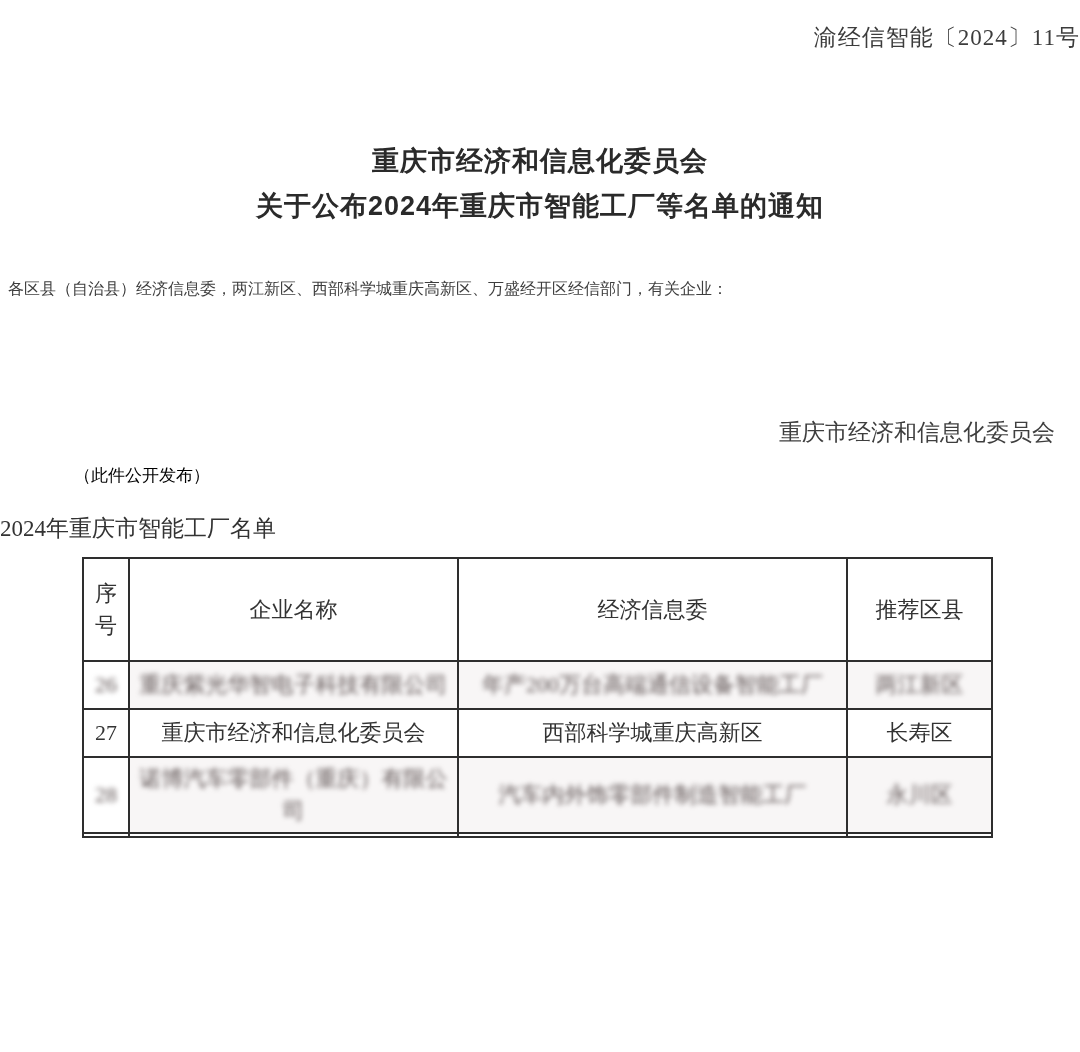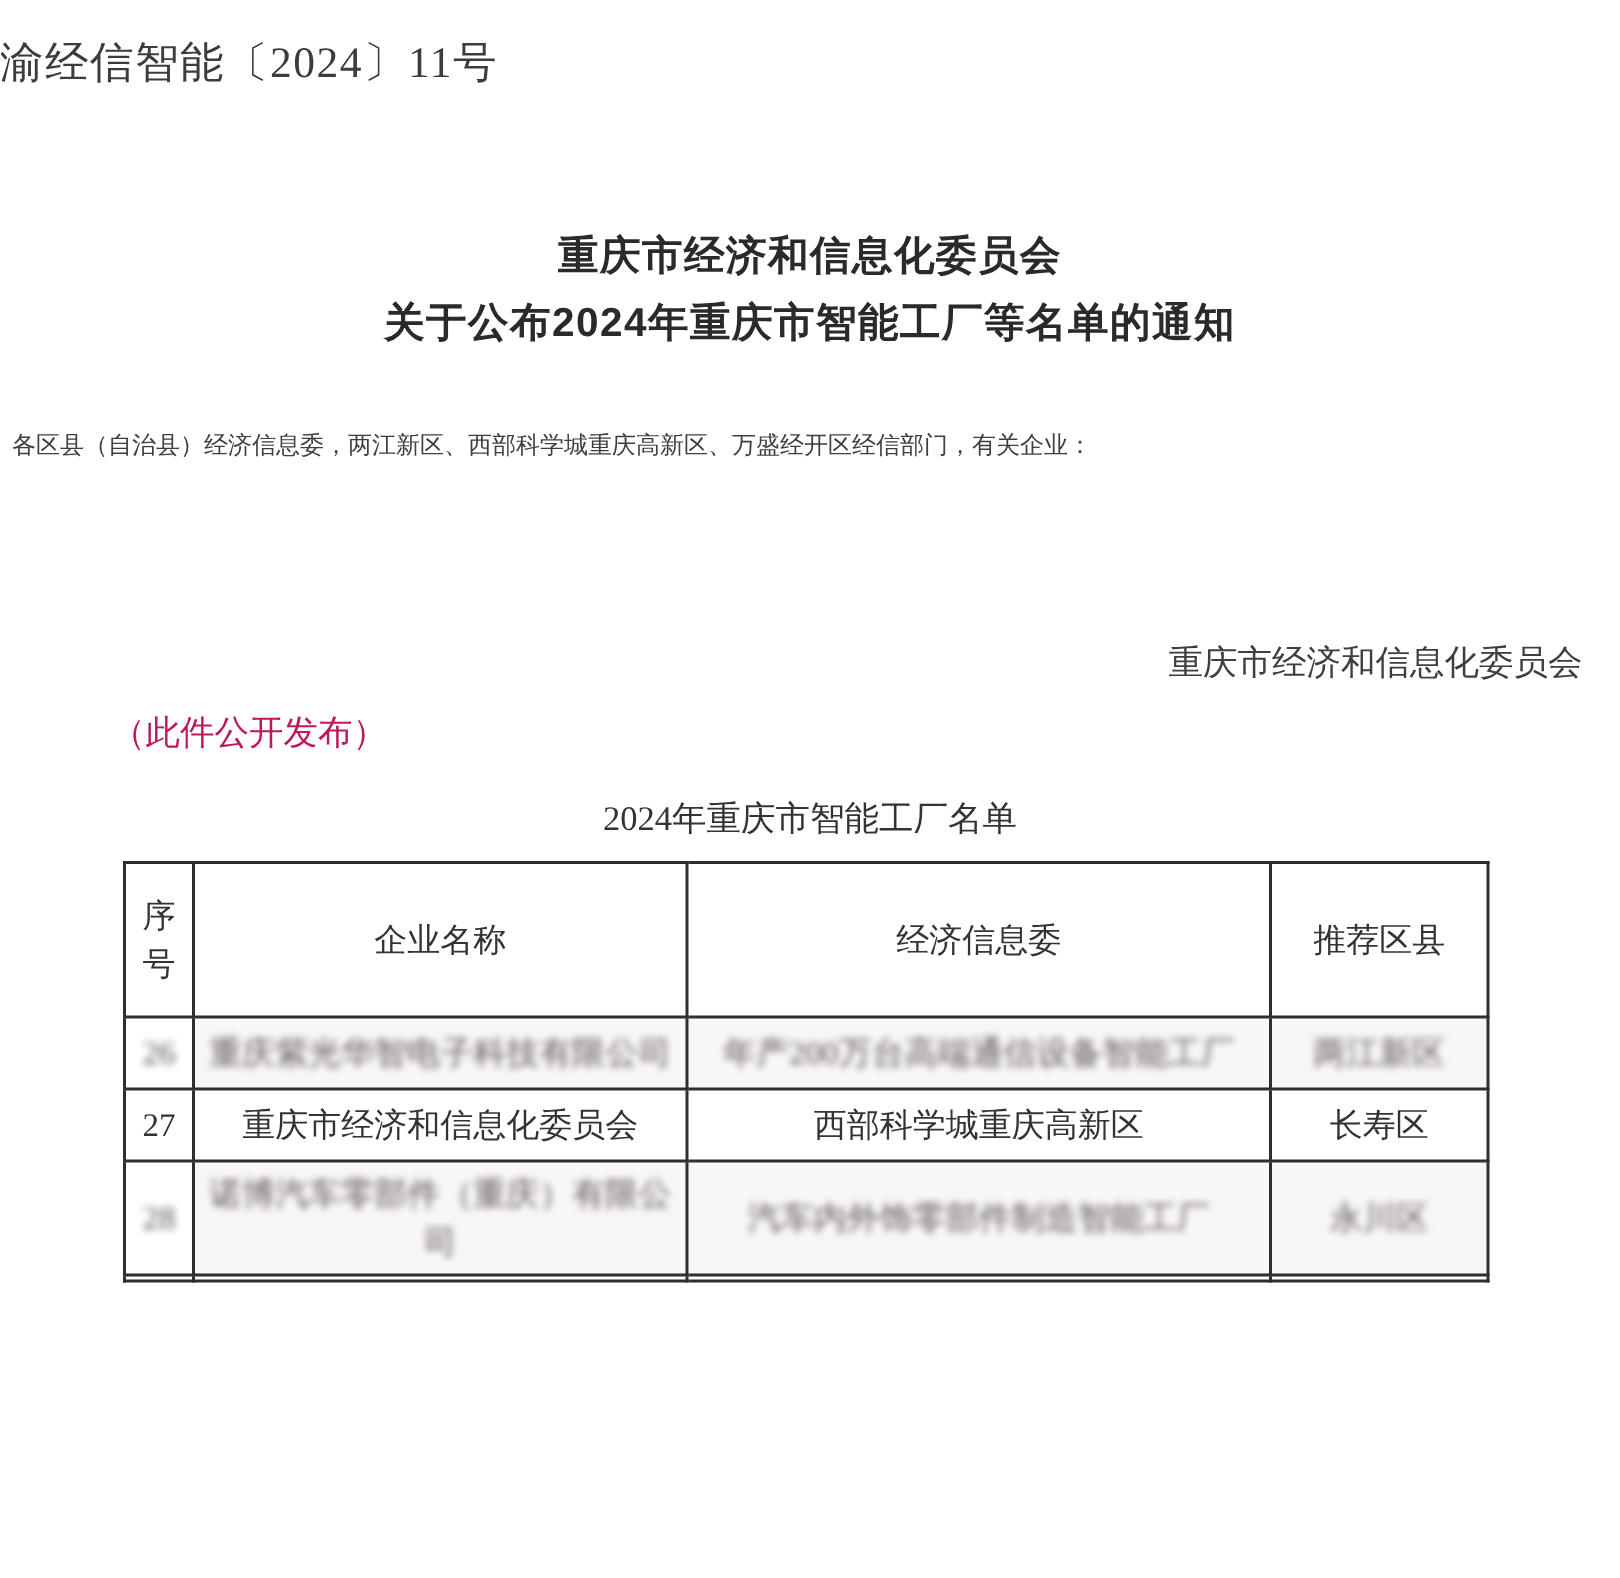--- a/index.html
+++ b/index.html
@@ -7,22 +7,22 @@
     position:relative;
     width:1080px;height:1052px;
     margin:0 auto;
     background:#ffffff;
     overflow:hidden;
     font-family:"Liberation Serif", serif;
     color:#3e3e3e;
   }
   .doc-number{
     padding-top:22px;
-    text-align:left;
-    font-size:29px;
+    text-align:right;
+    font-size:23px;
     letter-spacing:1px;
     color:#3c3c3c;
   }
   .title-block{
     margin-top:86px;
     text-align:center;
     font-family:"Liberation Sans", sans-serif;
     font-weight:bold;
     font-size:27px;
     line-height:45px;
@@ -42,26 +42,25 @@
   .signature{
     margin-top:106px;
     padding-right:25px;
     text-align:right;
     font-size:23px;
     color:#3e3e3e;
   }
   .publish-note{
     margin-top:16px;
     padding-left:74px;
-    font-size:23px;
-    color:#be185d;
+    font-size:17px;
+    color:#000000;
   }
   .table-title{
     margin-top:26px;
-    text-align:center;
     font-size:23px;
     color:#333333;
   }
   table.factory-table{
     margin:13px 0 0 82px;
     border-collapse:collapse;
     table-layout:fixed;
     width:909px;
   }
   .factory-table col.c-no{width:46px;}

